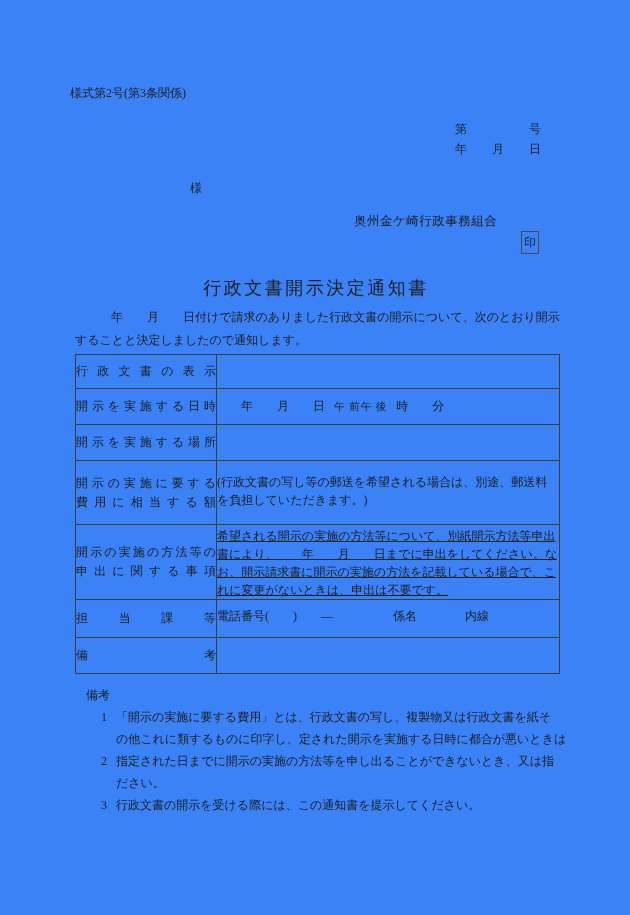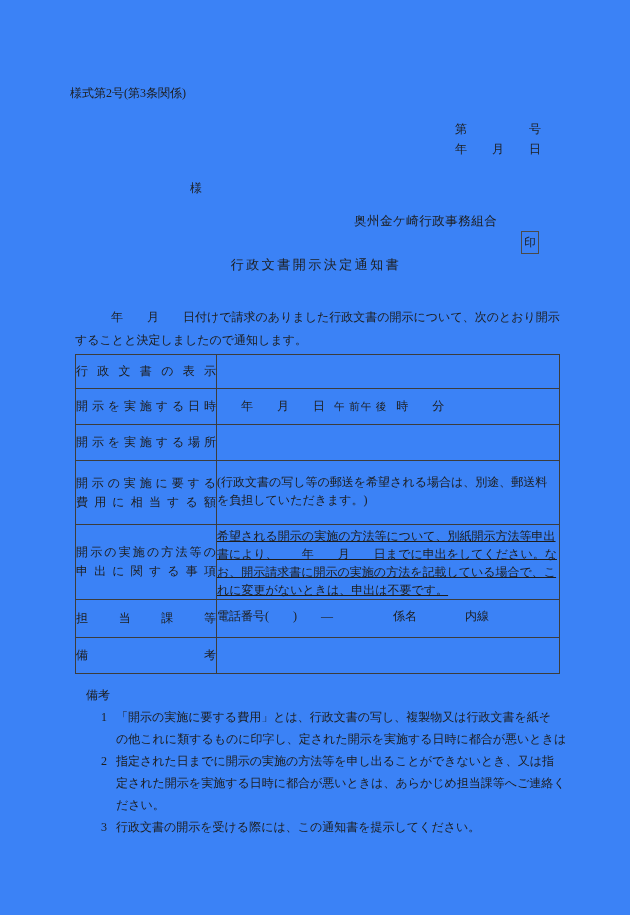--- a/index.html
+++ b/index.html
@@ -22,22 +22,22 @@
   .date-line{left:455px;top:141px;width:86px;display:flex;justify-content:space-between;}
   .addressee{left:190px;top:180px;}
   .issuer{left:354px;top:213px;font-size:12.5px;letter-spacing:0.5px;}
   .seal{
     left:521px;top:231px;width:16px;height:21px;
     border:1px solid #4a4a4a;
     display:flex;align-items:center;justify-content:center;
     font-size:11.5px;
   }
   .doc-title{
-    left:75px;top:256px;width:482px;
-    text-align:center;font-size:13px;letter-spacing:2.5px;
+    left:75px;top:276px;width:482px;
+    text-align:center;font-size:18px;letter-spacing:2.5px;
   }
   .intro{left:75px;top:306px;line-height:23px;}
 
   
   .main-table-wrap{left:75px;top:354px;}
   table.main{border-collapse:collapse;table-layout:fixed;width:482px;}
   table.main td{
     border:1px solid #3c3c3c;
     padding:0;vertical-align:middle;
     font-size:12px;
@@ -264,21 +264,20 @@
       <div class="note-lines">
         <div class="note-line">「開示の実施に要する費用」とは、行政文書の写し、複製物又は行政文書を紙そ</div>
         <div class="note-line">の他これに類するものに印字し、定された開示を実施する日時に都合が悪いときは</div>
       </div>
     </div>
 
     <div class="note-item">
       <span class="note-num">2</span>
       <div class="note-lines">
         <div class="note-line">指定された日までに開示の実施の方法等を申し出ることができないとき、又は指</div>
-        <div class="note-line">定された開示を実施する日時に都合が悪いときは、あらかじめ担当課等へご連絡く</div>
         <div class="note-line">ださい。</div>
       </div>
     </div>
 
     <div class="note-item">
       <span class="note-num">3</span>
       <div class="note-lines">
         <div class="note-line">行政文書の開示を受ける際には、この通知書を提示してください。</div>
       </div>
     </div>

